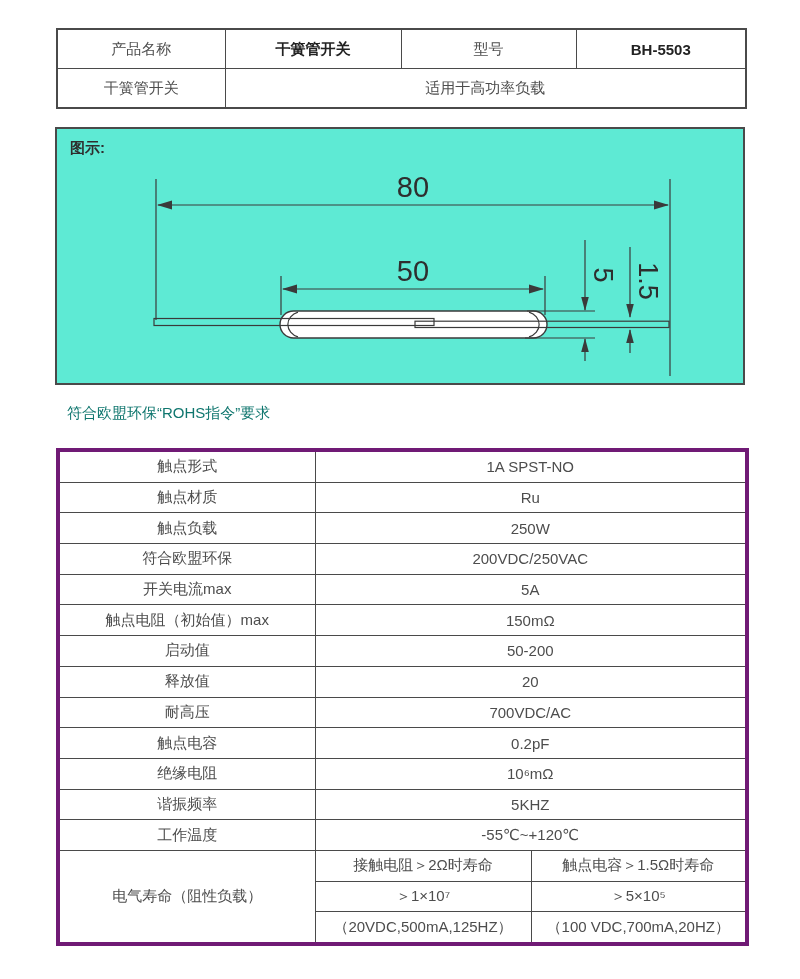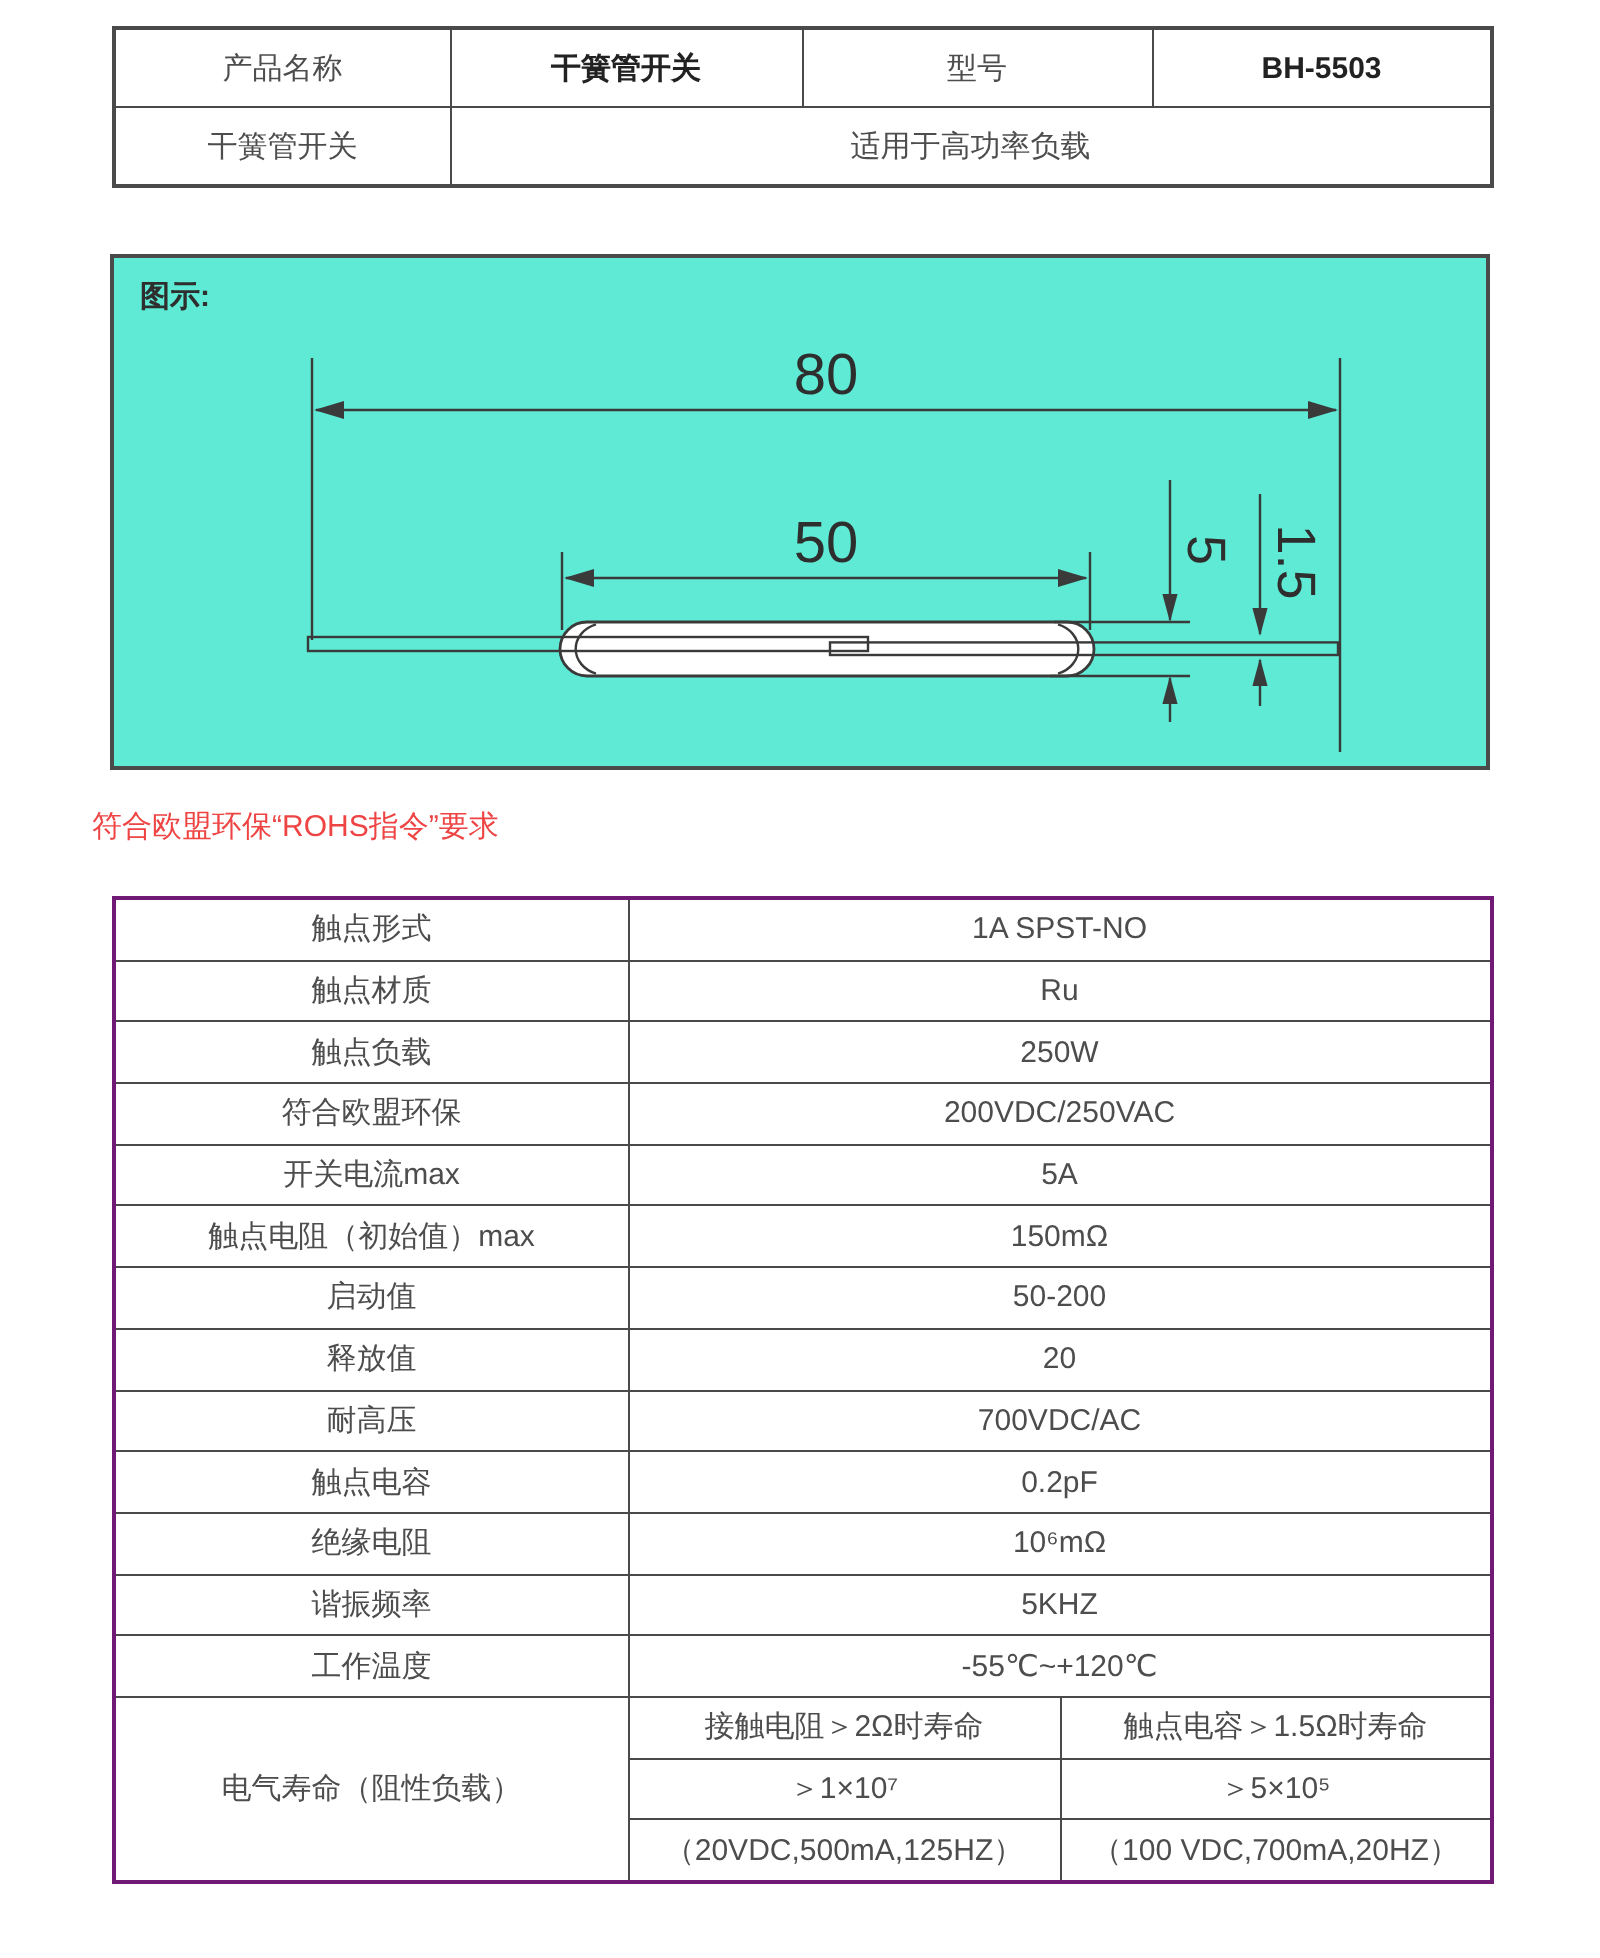--- a/index.html
+++ b/index.html
@@ -2,33 +2,33 @@
 <html><head>
 <meta charset="utf-8">
 <style>
   html,body{margin:0;padding:0;}
   body{
     width:800px;height:979px;background:#ffffff;position:relative;overflow:hidden;
     font-family:"Liberation Sans","DejaVu Sans",sans-serif;color:#4d4d4d;
   }
   table{border-collapse:collapse;table-layout:fixed;}
   
-  .top-table{position:absolute;left:56px;top:13px;width:689px;border:2px solid #4a4a4a;}
+  .top-table{position:absolute;left:56px;top:28px;width:689px;border:2px solid #4a4a4a;}
   .top-table td{border:1px solid #4a4a4a;height:38px;text-align:center;vertical-align:middle;font-size:15px;padding:0;}
   .cell-strong{font-weight:bold;color:#222222;font-size:15.5px;}
   .scope-value-cell{text-align:left;padding-left:44px;margin-left:24px;}
   
   .diagram-box{position:absolute;left:55px;top:127px;width:686px;height:254px;border:2px solid #4a4a4a;background:#5eead4;}
   .diagram-title{position:absolute;left:13px;top:10px;font-size:15px;font-weight:bold;color:#2e2e2e;}
   .diagram-svg{position:absolute;left:0;top:0;}
   .dim-text{fill:#2e2e2e;font-family:"Liberation Sans","DejaVu Sans",sans-serif;}
   
-  .rohs-note{position:absolute;left:46px;top:404px;font-size:15px;color:#ef4444;}
+  .rohs-note{position:absolute;left:67px;top:404px;font-size:15px;color:#0f766e;}
   
-  .spec-table{position:absolute;left:56px;top:448px;width:689px;border:2px solid #701a75;}
+  .spec-table{position:absolute;left:56px;top:448px;width:689px;border:4px solid #701a75;}
   .spec-table td{border:1px solid #4a4a4a;height:29.7px;text-align:center;vertical-align:middle;font-size:15px;padding:0;}
 </style>
 </head>
 <body>
 
 <table class="top-table">
   <colgroup>
       <col style="width:168px">
       <col style="width:176px">
       <col style="width:175px">

